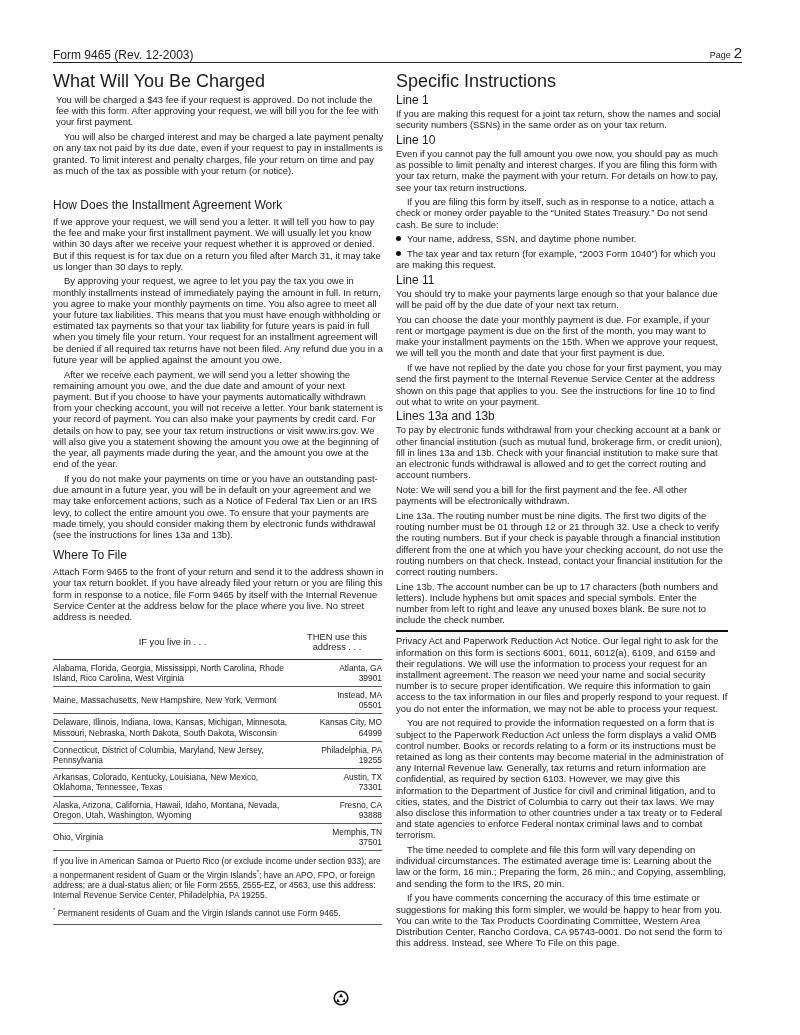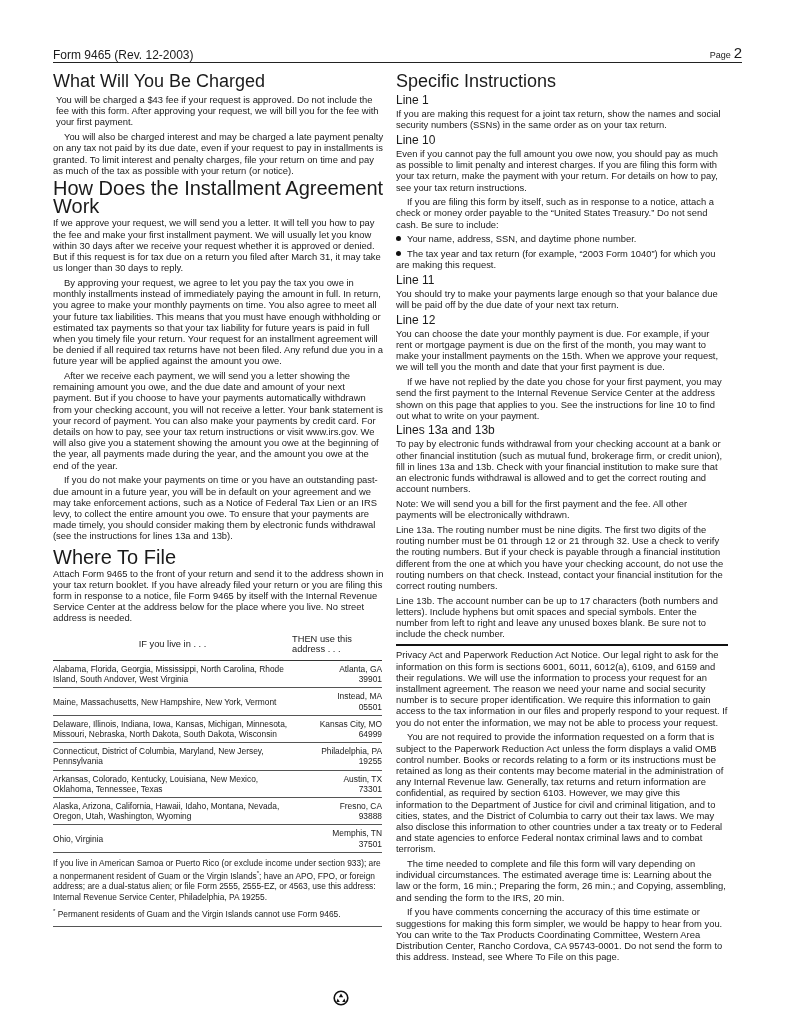--- a/index.html
+++ b/index.html
@@ -6,29 +6,29 @@
   body { width:800px; height:1035px; position:relative; overflow:hidden;
          font-family:"Liberation Sans", sans-serif; color:#1a1a1a; }
   .hdr { position:absolute; left:53px; top:46px; width:689px; height:16px; border-bottom:1.3px solid #222; }
   .hdr-left { position:absolute; left:0; top:2px; font-size:12px; }
   .hdr-right { position:absolute; right:0; top:-2px; font-size:9px; }
   .hdr-right .pg { font-size:15px; margin-left:3px; }
   .col { position:absolute; top:70px; width:332px; font-size:9.4px; line-height:11.2px; }
   .col.left { left:53px; }
   .col.right { left:396px; }
   h1.big { font-weight:normal; font-size:18px; margin:0 0 2px 0; line-height:22px; }
-  h2.sec { font-weight:normal; font-size:20px; margin:3px 0 2px 0; line-height:18px; }
+  h2.sec { font-weight:normal; font-size:12px; margin:20px 0 2px 0; line-height:18px; }
   h3.line { font-weight:normal; font-size:12px; margin:2px 0 1px 0; line-height:13px; }
   p { margin:0 0 3.5px 0; }
   p.ind { text-indent:11px; }
   .bullet { margin:0 0 3.5px 0; }
   .bullet .dot { display:inline-block; width:5px; height:5px; border-radius:50%; background:#111; margin-right:6px; vertical-align:1px; }
   .tbl { margin-top:8px; border-collapse:collapse; width:329px; font-size:8.4px; line-height:10.2px; }
   .tbl th { font-weight:normal; font-size:9.3px; text-align:center; padding:2px 0 6px 0; border-bottom:1.5px solid #333; }
-  .tbl th.r { text-align:left; }
+  .tbl th.r { text-align:center; }
   .tbl td { vertical-align:middle; padding:3px 0 3px 0; border-bottom:1px solid #555; }
   .tbl td.r { text-align:right; vertical-align:middle; width:90px; }
   .tblnote { font-size:8.4px; line-height:10.4px; margin-top:5px; padding-bottom:4px; }
   .tblfoot { font-size:8.4px; line-height:10.4px; padding-bottom:6px; border-bottom:1px solid #555; width:329px; }
   sup { font-size:6px; }
   .thickrule { border-top:2.5px solid #111; margin:5px 0 3px 0; }
   .recycle { position:absolute; left:333px; top:990px; width:16px; height:16px; }
 </style>
 </head>
 <body>
@@ -54,21 +54,21 @@
 
   <table class="tbl">
     <thead>
       <tr>
         <th>IF you live in . . .</th>
         <th class="r">THEN use this address . . .</th>
       </tr>
     </thead>
     <tbody>
       <tr>
-        <td>Alabama, Florida, Georgia, Mississippi, North Carolina, Rhode Island, South Andover, West Virginia</td>
+        <td>Alabama, Florida, Georgia, Mississippi, North Carolina, Rhode Island, Rico Carolina, West Virginia</td>
         <td class="r"><span>Atlanta, GA</span><br><span>39901</span></td>
       </tr>
       <tr>
         <td>Maine, Massachusetts, New Hampshire, New York, Vermont</td>
         <td class="r"><span>Instead, MA</span><br><span>05501</span></td>
       </tr>
       <tr>
         <td>Delaware, Illinois, Indiana, Iowa, Kansas, Michigan, Minnesota, Missouri, Nebraska, North Dakota, South Dakota, Wisconsin</td>
         <td class="r"><span>Kansas City, MO</span><br><span>64999</span></td>
       </tr>
@@ -102,21 +102,20 @@
 
   <h3 class="line">Line 10</h3>
   <p>Even if you cannot pay the full amount you owe now, you should pay as much as possible to limit penalty and interest charges. If you are filing this form with your tax return, make the payment with your return. For details on how to pay, see your tax return instructions.</p>
   <p class="ind">If you are filing this form by itself, such as in response to a notice, attach a check or money order payable to the “United States Treasury.” Do not send cash. Be sure to include:</p>
   <div class="bullet"><span class="dot"></span><span>Your name, address, SSN, and daytime phone number.</span></div>
   <div class="bullet"><span class="dot"></span><span>The tax year and tax return (for example, “2003 Form 1040”) for which you are making this request.</span></div>
 
   <h3 class="line">Line 11</h3>
   <p>You should try to make your payments large enough so that your balance due will be paid off by the due date of your next tax return.</p>
 
-  <h3 class="line">Line 12</h3>
   <p>You can choose the date your monthly payment is due. For example, if your rent or mortgage payment is due on the first of the month, you may want to make your installment payments on the 15th. When we approve your request, we will tell you the month and date that your first payment is due.</p>
   <p class="ind">If we have not replied by the date you chose for your first payment, you may send the first payment to the Internal Revenue Service Center at the address shown on this page that applies to you. See the instructions for line 10 to find out what to write on your payment.</p>
 
   <h3 class="line">Lines 13a and 13b</h3>
   <p>To pay by electronic funds withdrawal from your checking account at a bank or other financial institution (such as mutual fund, brokerage firm, or credit union), fill in lines 13a and 13b. Check with your financial institution to make sure that an electronic funds withdrawal is allowed and to get the correct routing and account numbers.</p>
   <p>Note: We will send you a bill for the first payment and the fee. All other payments will be electronically withdrawn.</p>
   <p>Line 13a. The routing number must be nine digits. The first two digits of the routing number must be 01 through 12 or 21 through 32. Use a check to verify the routing numbers. But if your check is payable through a financial institution different from the one at which you have your checking account, do not use the routing numbers on that check. Instead, contact your financial institution for the correct routing numbers.</p>
   <p>Line 13b. The account number can be up to 17 characters (both numbers and letters). Include hyphens but omit spaces and special symbols. Enter the number from left to right and leave any unused boxes blank. Be sure not to include the check number.</p>
 
   <div class="thickrule"></div>

